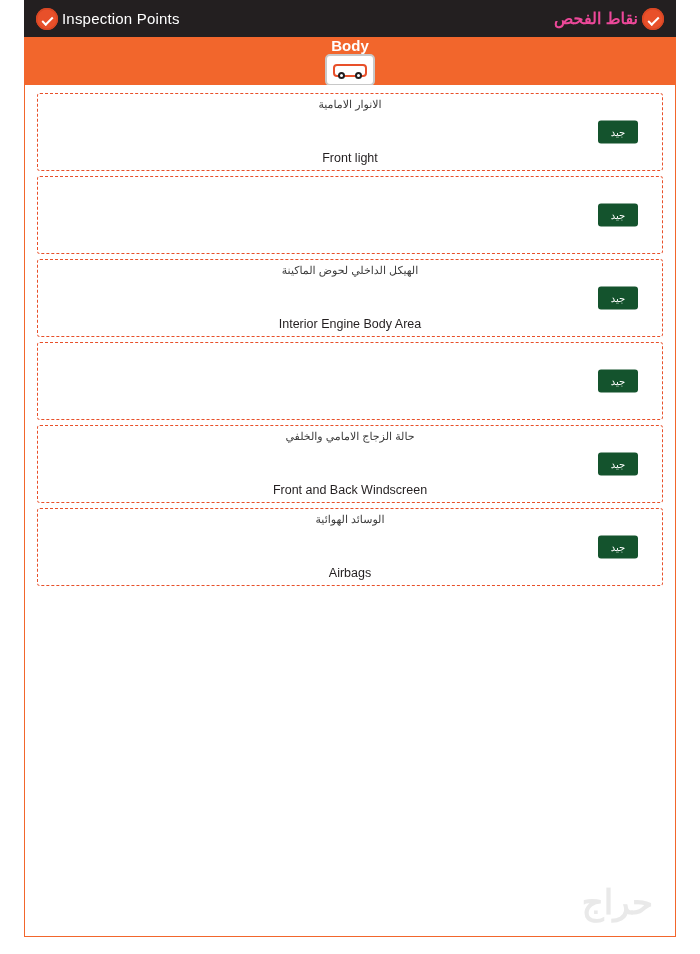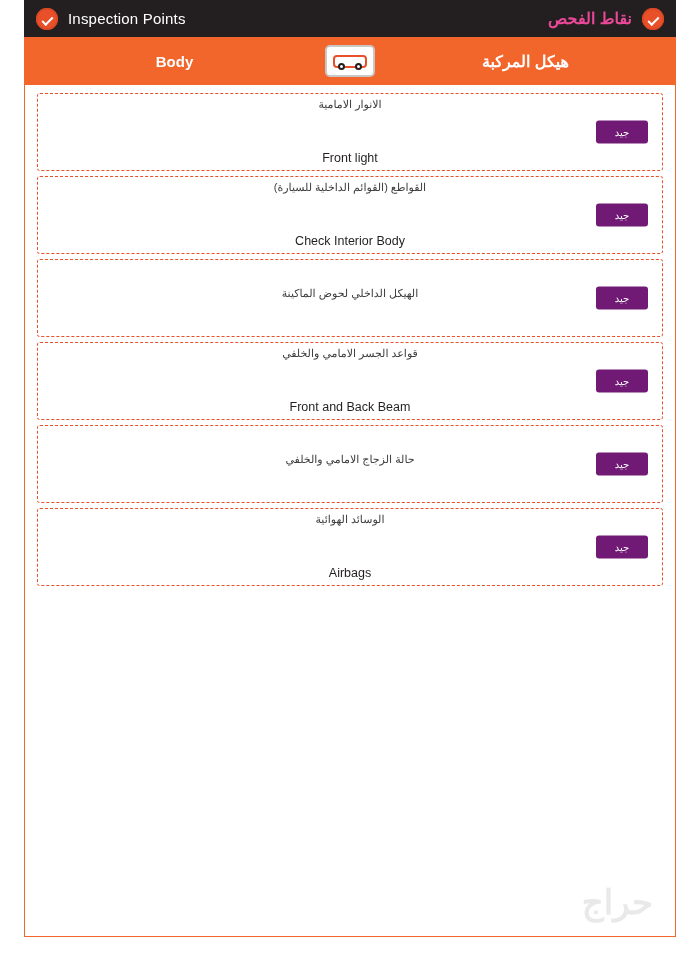--- a/index.html
+++ b/index.html
@@ -30,21 +30,21 @@
     background: #231f20;
     display: flex;
     align-items: center;
     justify-content: space-between;
     padding: 0 12px;
     box-sizing: border-box;
   }
   .header-left, .header-right {
     display: flex;
     align-items: center;
-    gap: 10px;
+    gap: 4px;
   }
   .badge-icon {
     width: 22px;
     height: 22px;
     border-radius: 50%;
     background: #e8502a;
     position: relative;
     flex: none;
     box-shadow: inset 0 0 0 1.5px #d94724;
   }
@@ -74,20 +74,21 @@
   .tabbar {
     position: absolute;
     left: 24px;
     top: 37px;
     width: 652px;
     height: 48px;
     background: #f2662c;
     display: flex;
     align-items: center;
     box-sizing: border-box;
+    flex-direction: column;
   }
   .tab-en, .tab-ar {
     flex: 1;
     text-align: center;
     color: #ffffff;
     font-weight: bold;
   }
   .tab-en { font-size: 15px; }
   .tab-ar { font-size: 16px; direction: rtl; }
   .tab-center-icon {
@@ -166,26 +167,26 @@
     line-height: 1.2;
   }
   .item-en {
     font-size: 12.5px;
     color: #231f20;
     line-height: 1.2;
     margin-top: 40px;
   }
   .status-btn {
     position: absolute;
-    right: 14px;
+    right: 24px;
     top: 50%;
     transform: translateY(-50%);
-    width: 52px;
+    width: 40px;
     height: 23px;
-    background: #701a75;
+    background: #14532d;
     border-radius: 3px;
     color: #ffffff;
     font-size: 10px;
     display: flex;
     align-items: center;
     justify-content: center;
     direction: rtl;
     border: none;
     cursor: pointer;
     font-family: "Liberation Sans", sans-serif;
@@ -235,45 +236,39 @@
 
       <div class="item">
         <div class="item-texts">
           <div class="item-ar">الانوار الامامية</div>
           <div class="item-en">Front light</div>
         </div>
         <button class="status-btn">جيد</button>
       </div>
 
       <div class="item">
-        <div class="item-texts">
-          <div class="item-ar">القواطع (القوائم الداخلية للسيارة)</div>
-          <div class="item-en">Check Interior Body</div>
-        </div>
         <button class="status-btn">جيد</button>
       </div>
 
       <div class="item">
         <div class="item-texts">
           <div class="item-ar">الهيكل الداخلي لحوض الماكينة</div>
-        </div>
-        <button class="status-btn">جيد</button>
-      </div>
-
-      <div class="item">
-        <div class="item-texts">
-          <div class="item-ar">قواعد الجسر الامامي والخلفي</div>
-          <div class="item-en">Front and Back Beam</div>
-        </div>
+          <div class="item-en">Interior Engine Body Area</div>
+        </div>
+        <button class="status-btn">جيد</button>
+      </div>
+
+      <div class="item">
         <button class="status-btn">جيد</button>
       </div>
 
       <div class="item">
         <div class="item-texts">
           <div class="item-ar">حالة الزجاج الامامي والخلفي</div>
+          <div class="item-en">Front and Back Windscreen</div>
         </div>
         <button class="status-btn">جيد</button>
       </div>
 
       <div class="item">
         <div class="item-texts">
           <div class="item-ar">الوسائد الهوائية</div>
           <div class="item-en">Airbags</div>
         </div>
         <button class="status-btn">جيد</button>

